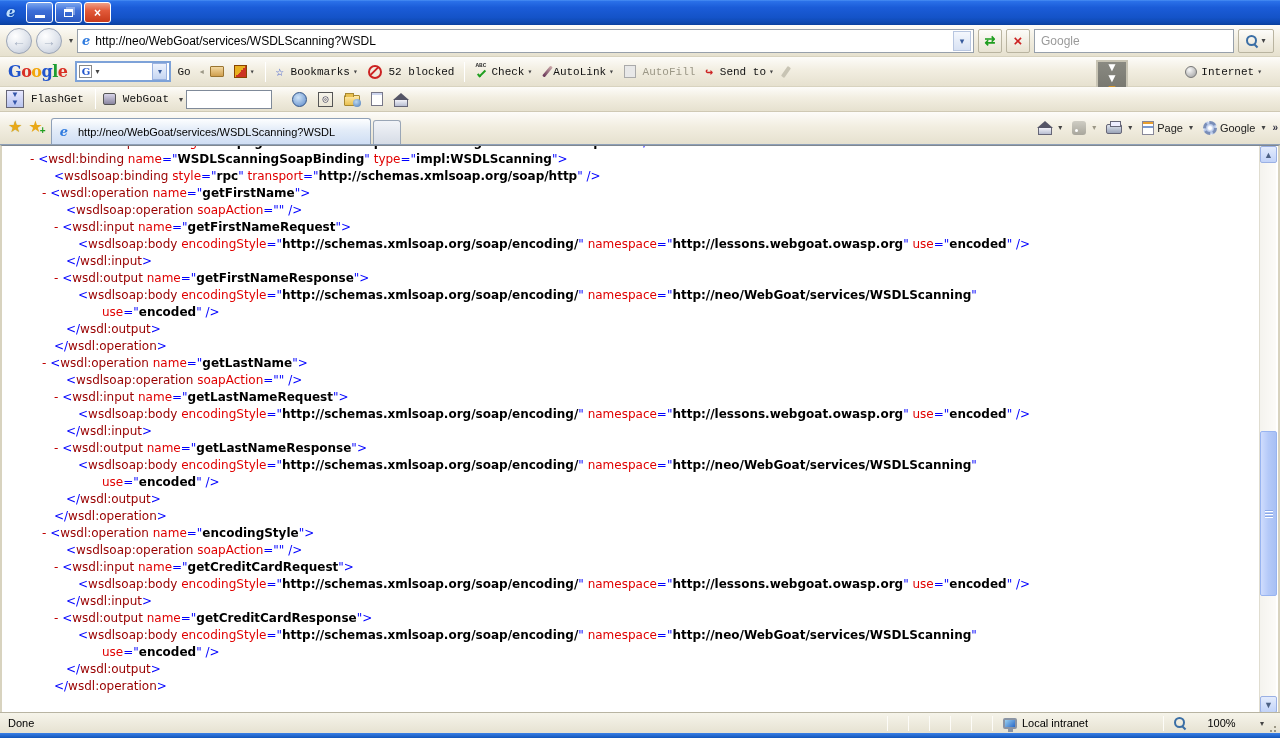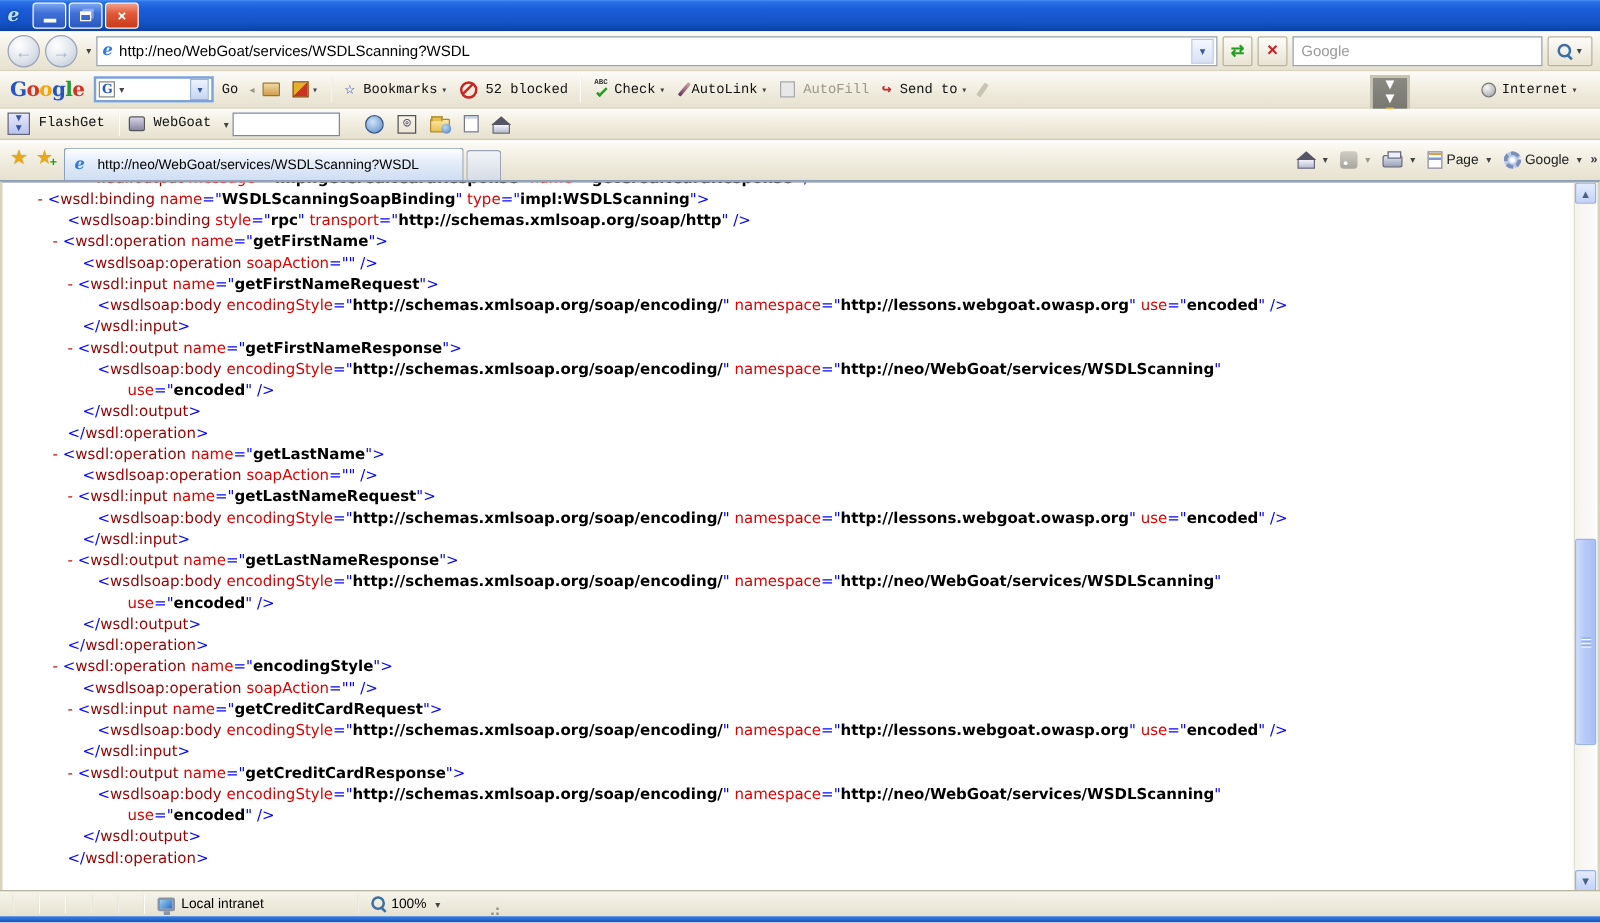--- a/index.html
+++ b/index.html
@@ -176,21 +176,21 @@
   
   .statusbar { position:absolute; left:0; top:712px; width:1280px; height:21px;
     background:linear-gradient(180deg,#f6f4ea,#e6e2d2); border-top:1px solid #b8b4a2;
     display:flex; align-items:center; font-size:11px; color:#000; }
   .status-done { padding-left:8px; flex:1; }
   .pane-sep { width:1px; height:15px; background:#b8b4a2; border-right:1px solid #fdfcf8; margin:0 10px; }
   .zone { display:flex; align-items:center; gap:5px; width:150px; }
   .monitor { position:relative; width:14px; height:11px; background:linear-gradient(135deg,#9ad0f0,#2868c8);
     border:2px solid #8a94a4; border-radius:2px; }
   .monitor::after { content:""; position:absolute; left:3px; bottom:-5px; width:5px; height:3px; background:#8a94a4; }
-  .zoomer { display:flex; align-items:center; gap:4px; width:90px; }
+  .zoomer { display:flex; align-items:center; gap:4px; width:90px;justify-content:space-between; }
   .grip { width:14px; height:14px; margin-right:2px; position:relative; }
   .grip::after { content:""; position:absolute; right:2px; bottom:2px; width:2px; height:2px; background:#9a9684;
     box-shadow:-4px 4px 0 #9a9684, 0 4px 0 #9a9684, -8px 8px 0 #9a9684, -4px 8px 0 #9a9684, 0 8px 0 #9a9684; }
 
   .bottomstrip { position:absolute; left:0; top:733px; width:1280px; height:5px;
     background:linear-gradient(180deg,#3a80e8,#1255b8); }
 </style>
 </head>
 <body>
 
@@ -407,20 +407,21 @@
       <div class="xline" style="padding-left: 52px;"><span class="xpu">&lt;/</span><span class="xel">wsdl:operation</span><span class="xpu">&gt;</span></div>
     </div>
   <div class="scrollbar">
     <div class="sbtn up">▲</div>
     <div class="sthumb"></div>
     <div class="sbtn down">▼</div>
   </div>
 </div>
 
 <div class="statusbar">
+  <span class="status-done">Done</span>
   <span class="pane-sep"></span>
   <span class="pane-sep"></span>
   <span class="pane-sep"></span>
   <span class="pane-sep"></span>
   <span class="pane-sep"></span>
   <span class="pane-sep"></span>
   <span class="zone">
     <span class="monitor"></span>
     <span>Local intranet</span>
   </span>

